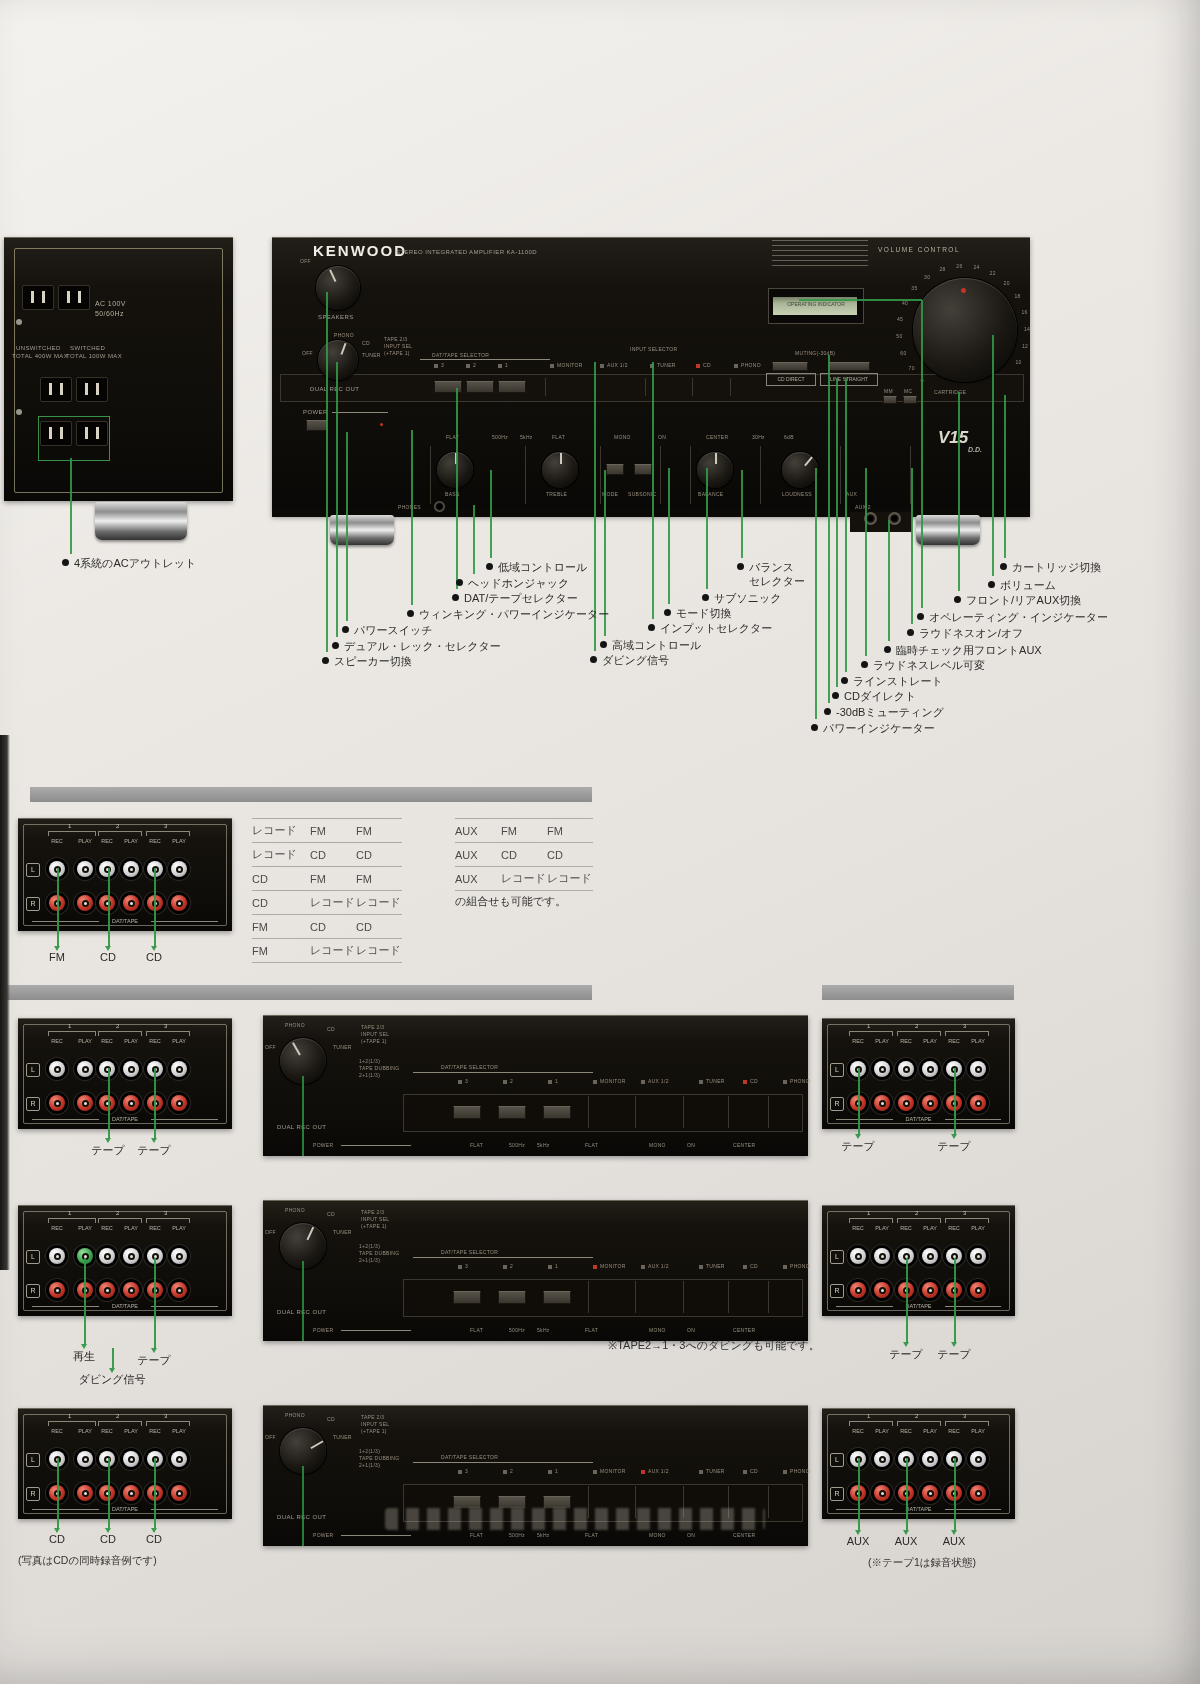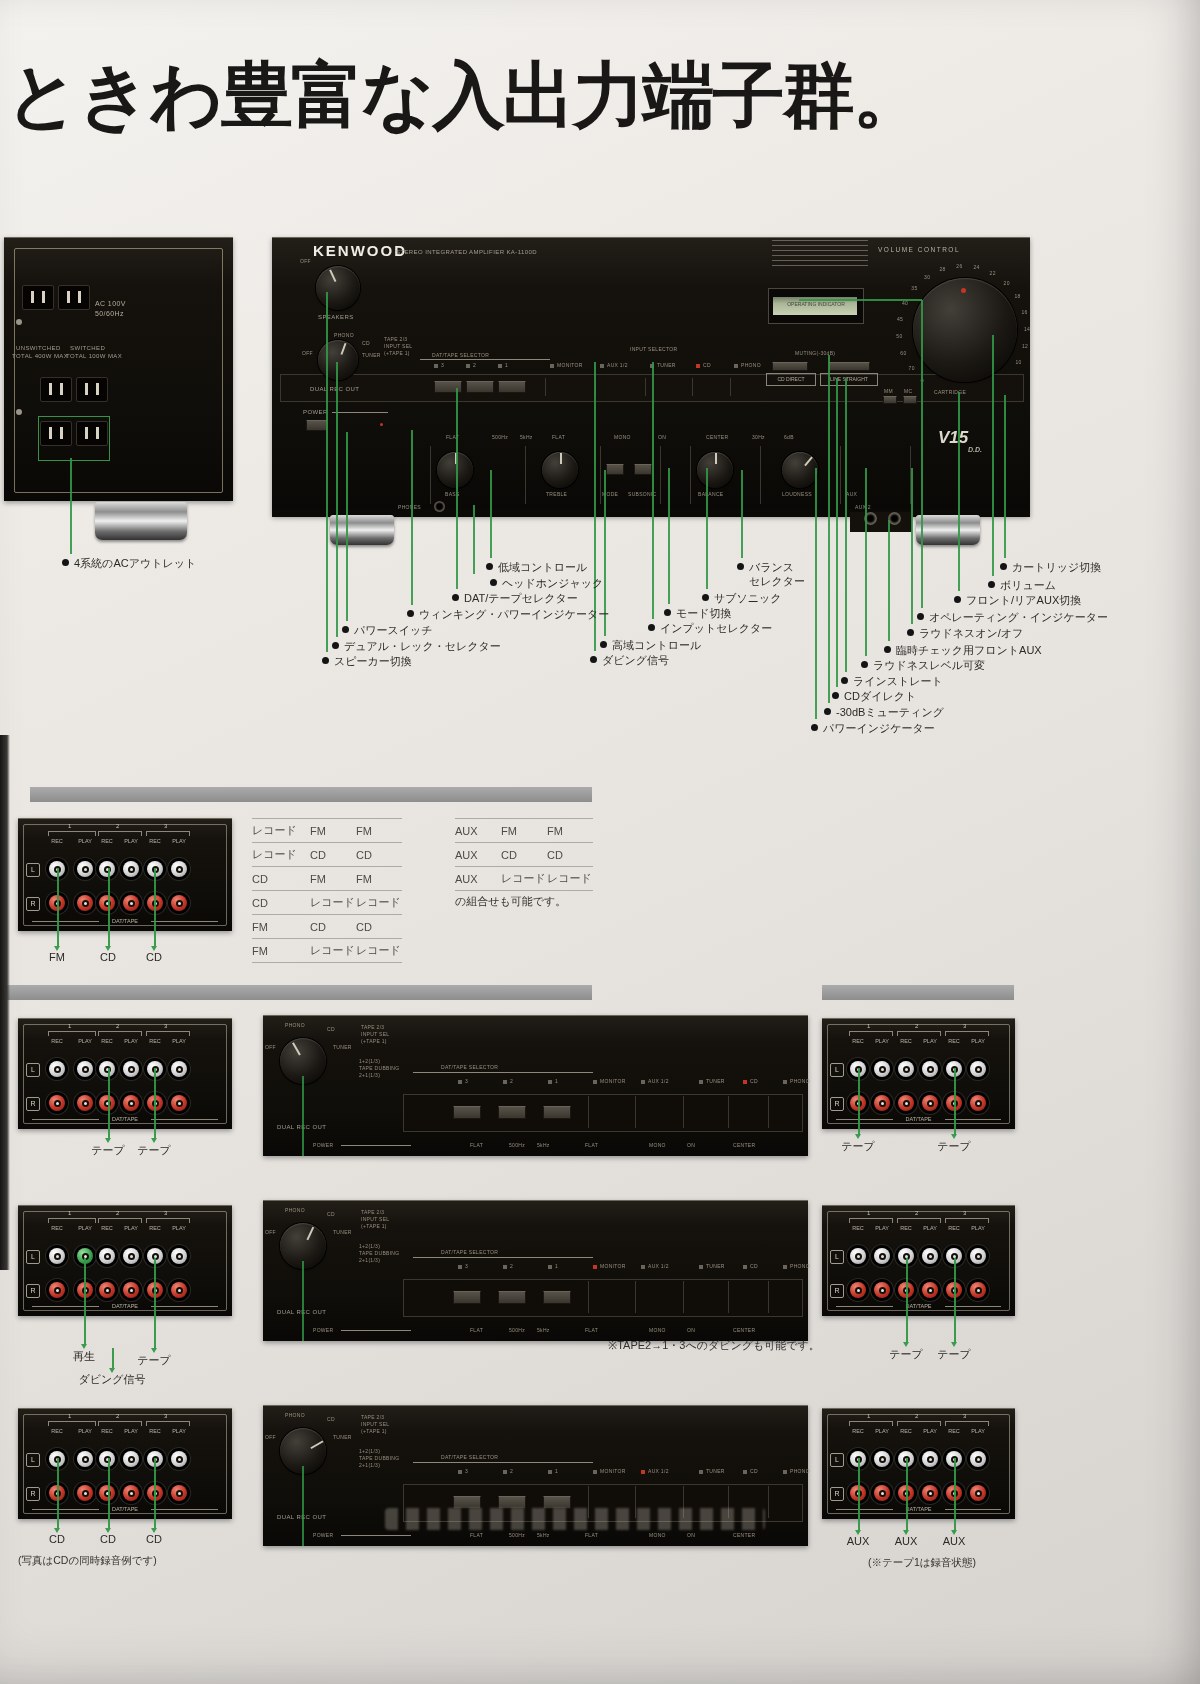--- a/index.html
+++ b/index.html
@@ -60,21 +60,20 @@
   .outlet{position:absolute;width:30px;height:23px;background:#050403;border:1px solid #35312a;border-radius:2px;}
   .outlet u{position:absolute;top:5px;width:3px;height:12px;background:#d8d2c2;}
   .watermark{position:absolute;height:22px;border-radius:4px;z-index:45;opacity:.5;filter:blur(1.2px);
     background:repeating-linear-gradient(90deg,rgba(222,216,200,.55) 0 13px,rgba(222,216,200,0) 13px 21px);}
   .scanedge{position:absolute;left:0;width:10px;background:linear-gradient(90deg,#161513,#3a3835 70%,rgba(60,58,55,0));z-index:2;}
 </style>
 </head>
 <body>
 
 <div id="page">
-  <h1 id="title">ときわ豊富な入出力端子群。</h1>
 
   <div class="blackpanel" id="acpanel" style="left:4px;top:237px;width:229px;height:263px;">
     <div class="rcabord" style="left:10px;top:10px;width:207px;height:243px;border-color:rgba(210,200,160,.55);"></div>
     <div class="t7" style="left:91px;top:62px;">AC 100V</div>
     <div class="t7" style="left:91px;top:72px;">50/60Hz</div>
     <div class="t6" style="left:12px;top:107px;">UNSWITCHED</div>
     <div class="t6" style="left:8px;top:115px;">TOTAL 400W MAX</div>
     <div class="t6" style="left:66px;top:107px;">SWITCHED</div>
     <div class="t6" style="left:62px;top:115px;">TOTAL 100W MAX</div>
     <div class="abs" style="left:12px;top:81px;width:6px;height:6px;border-radius:50%;background:#9a958a;"></div>
@@ -260,21 +259,21 @@
   <div class="cap" style="left:18px;top:1554px;">(写真はCDの同時録音例です)</div>
   <div class="cap" style="left:868px;top:1556px;">(※テープ1は録音状態)</div>
 
   <div class="scanedge" style="top:735px;height:535px;"></div>
   <div class="watermark" style="left:385px;top:1508px;width:380px;"></div>
 <div class="co" style="left: 486px; top: 560px; white-space: nowrap;">
       <div class="dot" style=""></div>
       <span>低域コントロール</span>
     </div>
     <div class="gl" style="left: 490px; top: 470px; height: 88px;"></div>
-    <div class="co" style="left: 490px; top: 576px; white-space: nowrap;">
+    <div class="co" style="left: 456px; top: 576px; white-space: nowrap;">
       <div class="dot" style=""></div>
       <span>ヘッドホンジャック</span>
     </div>
     <div class="gl" style="left: 473px; top: 505px; height: 69px;"></div>
     <div class="co" style="left: 452px; top: 591px; white-space: nowrap;">
       <div class="dot" style=""></div>
       <span>DAT/テープセレクター</span>
     </div>
     <div class="gl" style="left: 456px; top: 388px; height: 201px;"></div>
     <div class="co" style="left: 407px; top: 607px; white-space: nowrap;">

